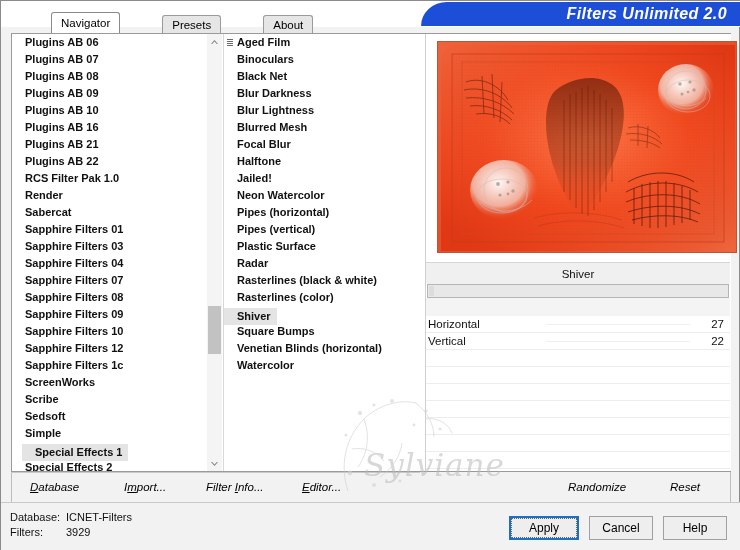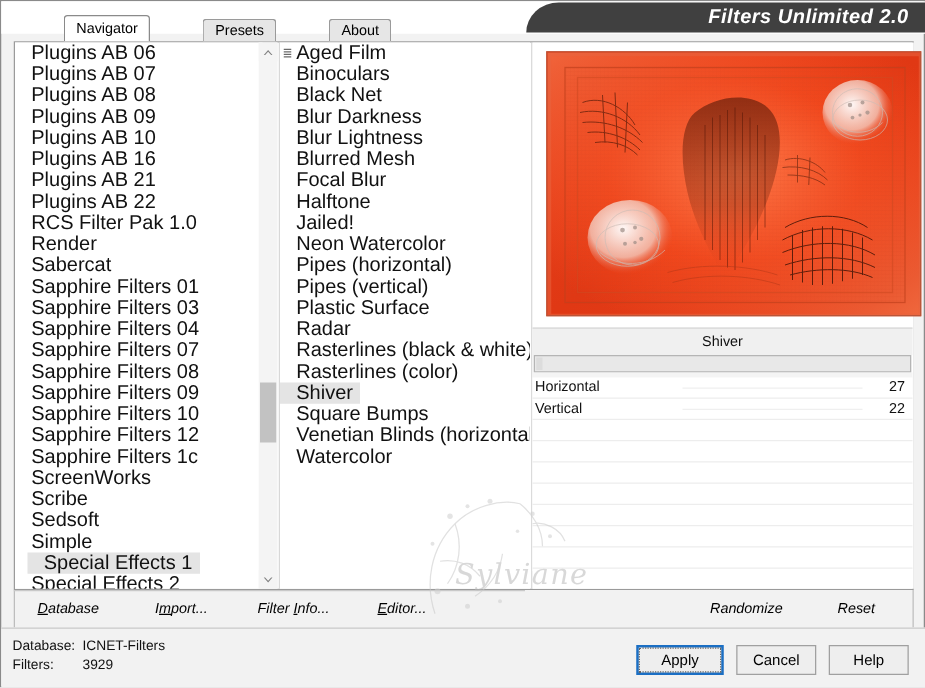--- a/index.html
+++ b/index.html
@@ -17,21 +17,21 @@
     border: 1px solid #8a8a8a;
   }
 
   
   #titlebar {
     position: absolute; left: 0; top: 0; width: 740px; height: 26px;
     background: #ffffff; overflow: hidden;
   }
   #title-banner {
     position: absolute; right: 0; top: 1px; width: 320px; height: 24px;
-    background: #404040;
+    background: #1d4ed8;
     border-top-left-radius: 26px 24px;
   }
   #title-banner-inner {
     position: absolute; left: 0; top: 0; width: 320px; height: 24px;
     display: flex; align-items: center; justify-content: flex-end;
     padding-right: 14px;
   }
   #title-text {
     color: #ffffff; font-size: 16px; font-weight: bold; font-style: italic;
     letter-spacing: .4px; white-space: nowrap;
@@ -62,21 +62,21 @@
     background: #ffffff; border: 1px solid #9a9a9a;
   }
 
   
   #cat-panel {
     position: absolute; left: 0; top: 0; width: 198px; height: 437px;
     background: #ffffff; overflow: hidden;
   }
   .list-item {
     height: 17px; line-height: 17px; padding-left: 13px;
-    font-size: 16px; color: #111; white-space: nowrap;
+    font-size: 11px; color: #111; white-space: nowrap; font-weight: bold;
   }
   .list-item.sel { background: #e4e4e4; display: inline-block; padding-right: 6px; }
   .sel-wrap { height: 17px; }
 
   
   #cat-scroll {
     position: absolute; left: 195px; top: 0; width: 15px; height: 437px;
     background: #f4f4f4;
   }
   .sb-btn {
@@ -111,21 +111,21 @@
     background: #d0d0d0;
   }
 
   
   #watermark {
     position: absolute; left: 318px; top: 355px; width: 160px; height: 110px;
     pointer-events: none; opacity: .55; z-index: 4;
   }
   #watermark .wm-text {
     position: absolute; left: 34px; top: 58px;
-    font-family: "DejaVu Serif", serif; font-style: italic; font-size: 23px;
+    font-family: "DejaVu Serif", serif; font-style: italic; font-size: 31px;
     color: #b9b9b9; letter-spacing: 1px;
   }
 
   
   #right-panel {
     position: absolute; left: 414px; top: 0; width: 305px; height: 437px;
     background: #ffffff;
   }
   #preview-frame {
     position: absolute; left: 11px; top: 7px; width: 300px; height: 212px;
@@ -146,21 +146,21 @@
   }
   #preset-bar::after {
     content: ""; position: absolute; left: 1px; top: 1px; width: 5px; height: 10px;
     background: #dcdcdc;
   }
   #param-gap {
     position: absolute; left: 0; top: 264px; width: 304px; height: 18px;
     background: #f4f4f4;
   }
   #param-list {
-    position: absolute; left: 0; top: 268px; width: 304px; height: 155px;
+    position: absolute; left: 0; top: 282px; width: 304px; height: 155px;
     background: #ffffff;
   }
   .param-row {
     position: relative; height: 17px; line-height: 17px;
     border-bottom: 1px solid #ededed;
     font-size: 11.5px; color: #111;
   }
   .param-row .pname { position: absolute; left: 2px; top: 0; }
   .param-row .pval  { position: absolute; right: 6px; top: 0; }
   .param-row .ptrack {

